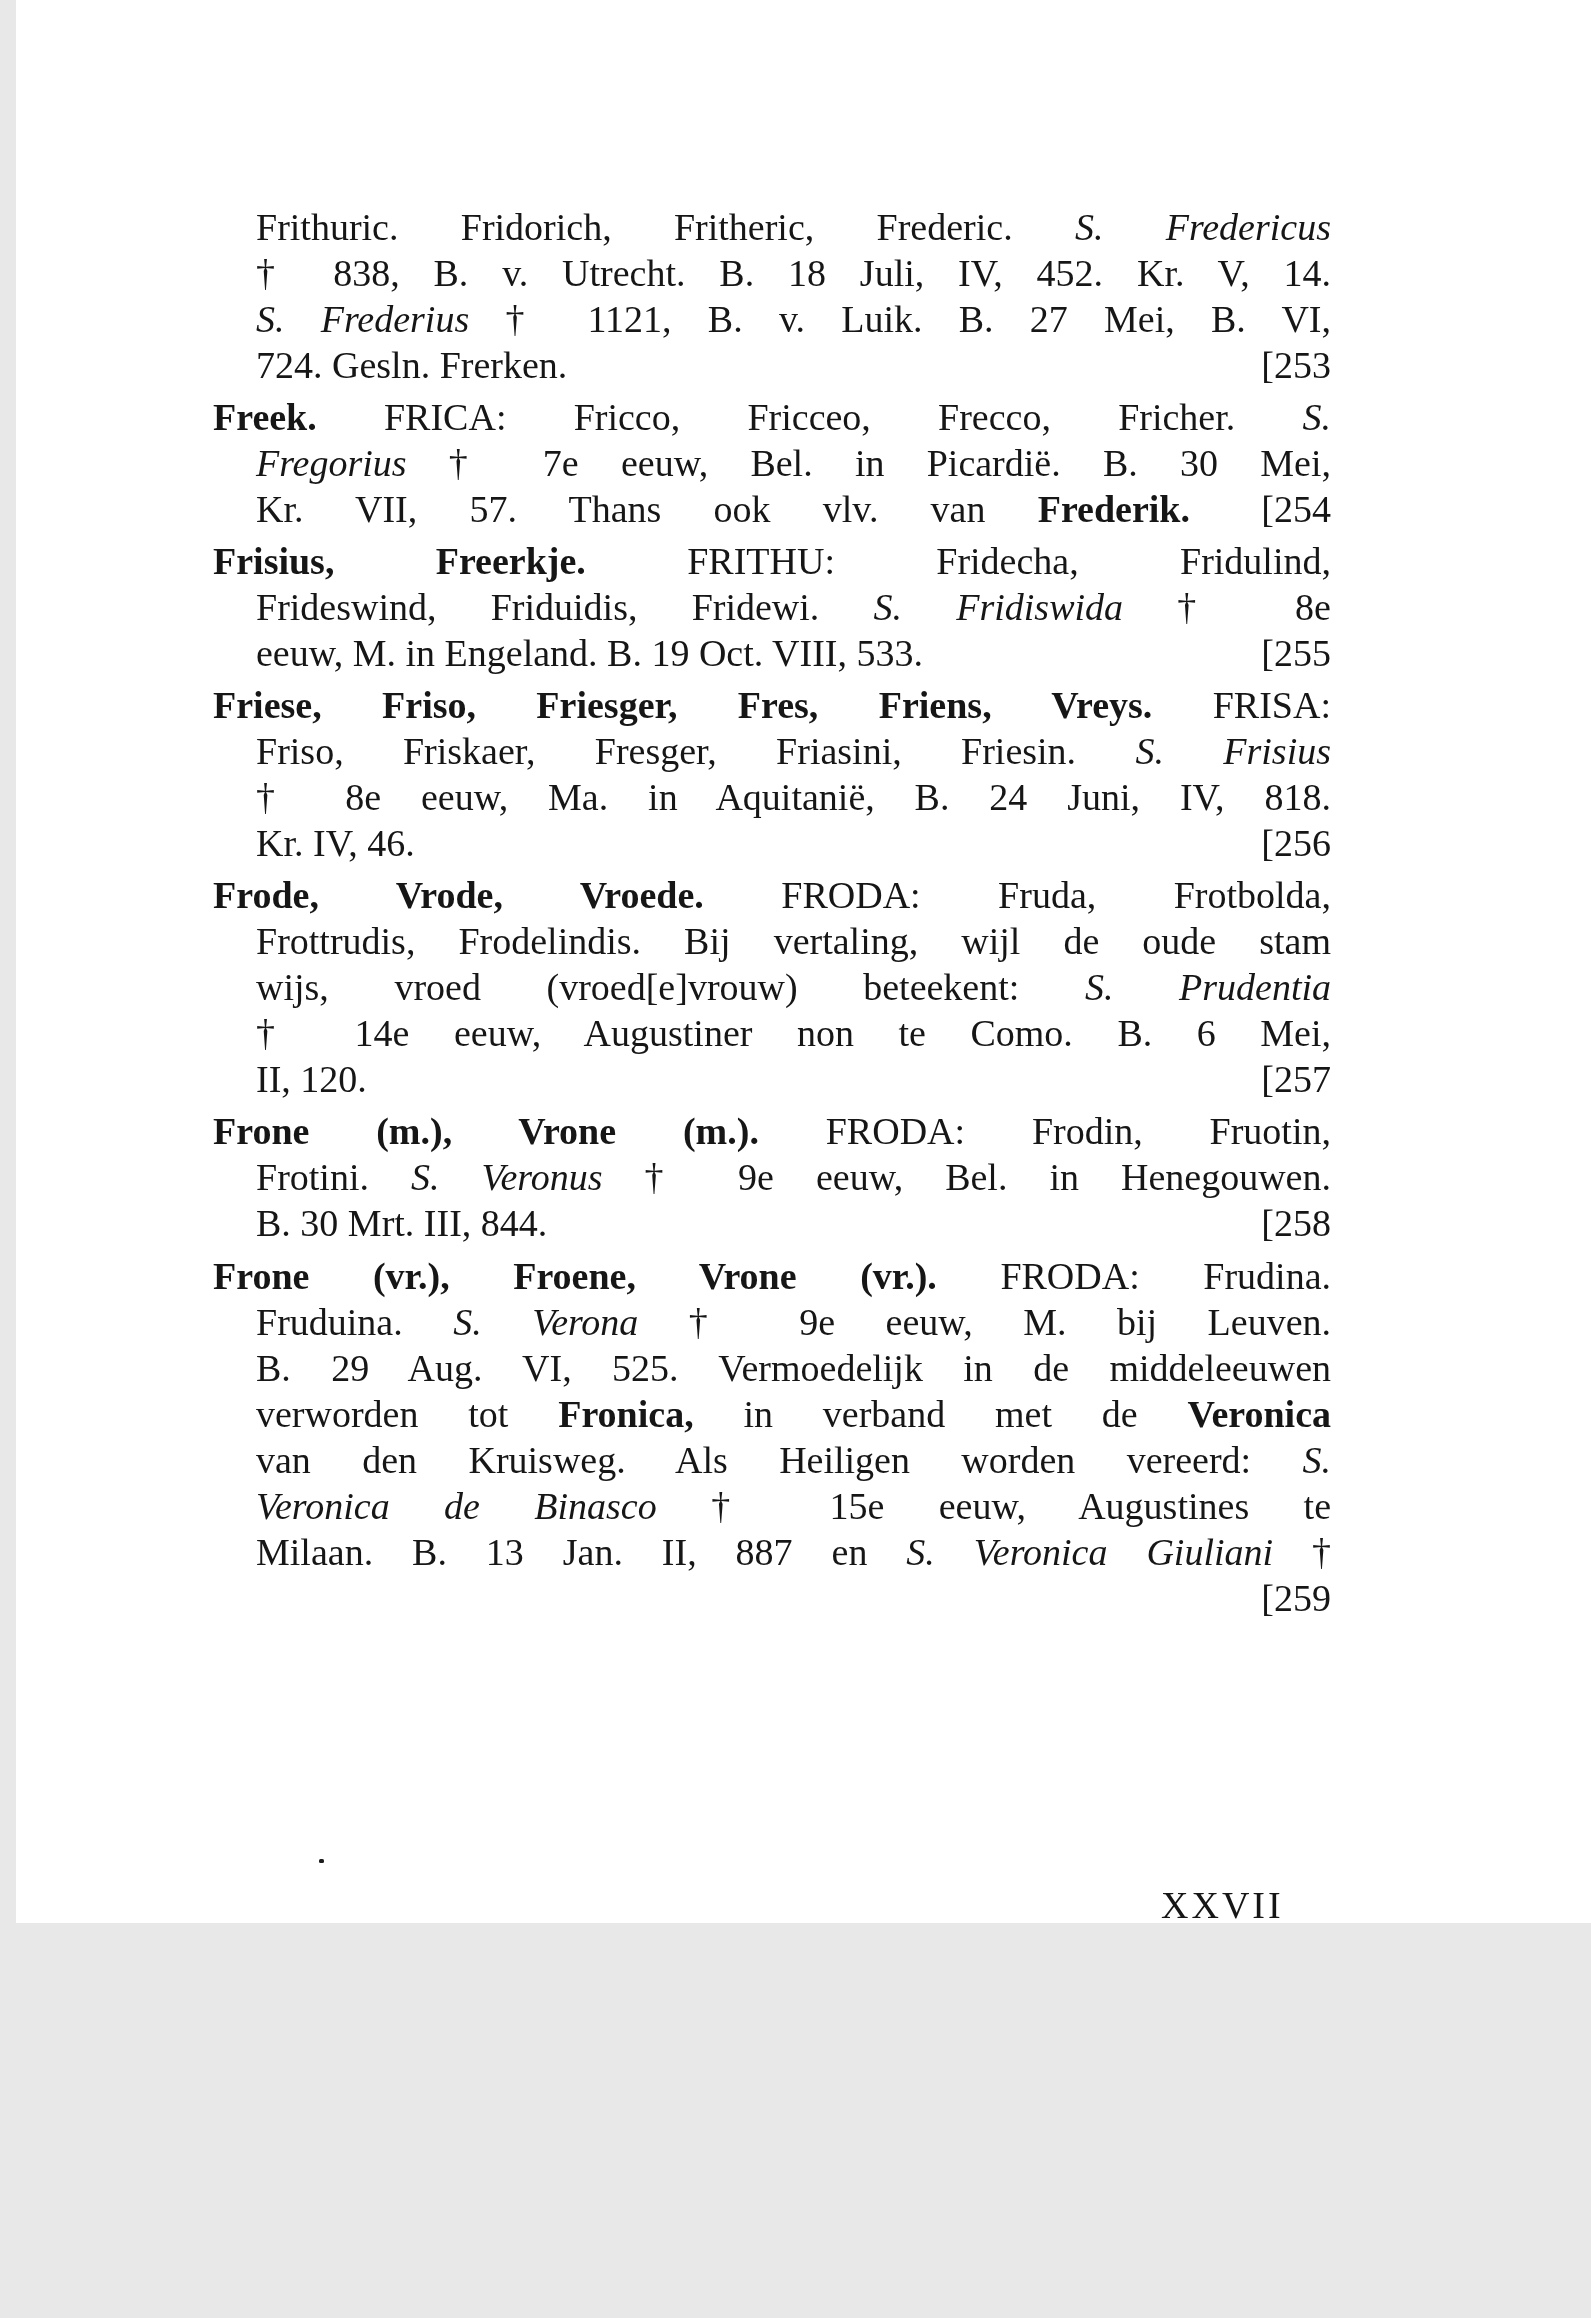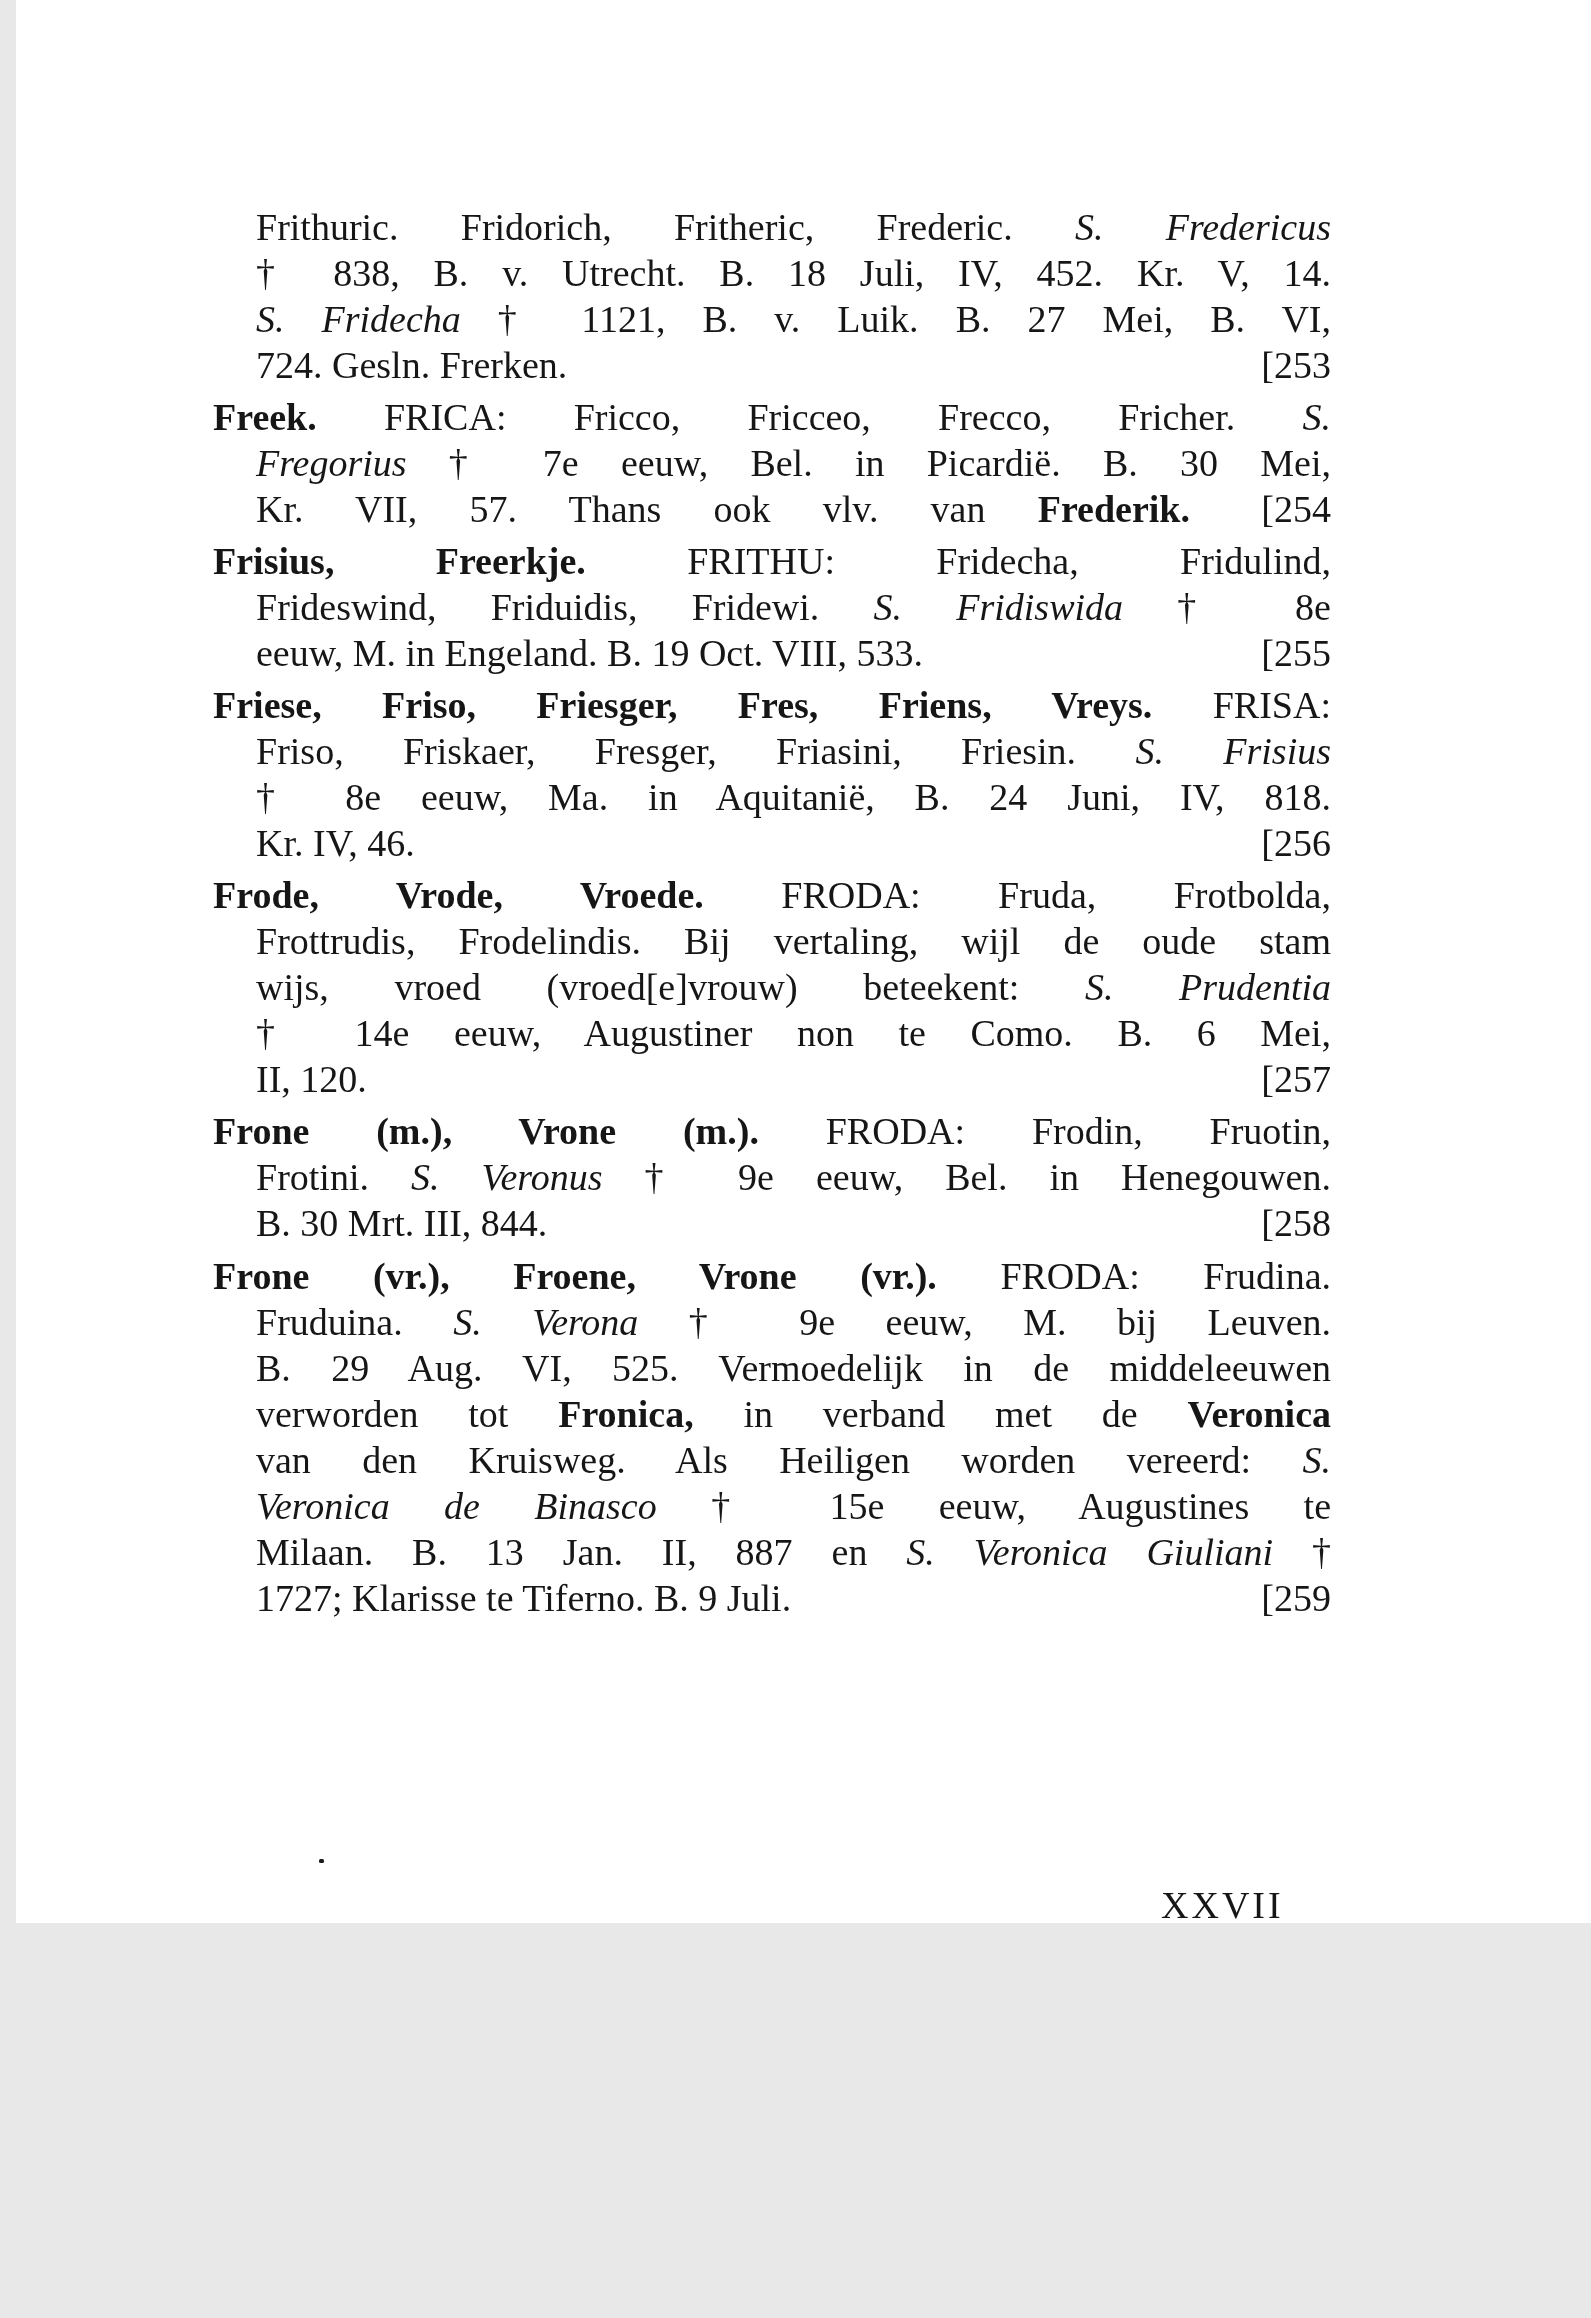--- a/index.html
+++ b/index.html
@@ -63,21 +63,21 @@
   }
 </style>
 </head>
 <body>
 
 <div class="page">
   <div class="text-block">
       <div class="entry">
         <div class="line full"><span class="seg-r">Frithuric. Fridorich, Fritheric, Frederic. </span><span class="seg-i">S. Fredericus</span></div>
         <div class="line full"><span class="seg-r">† 838, B. v. Utrecht. B. 18 Juli, IV, 452. Kr. V, 14.</span></div>
-        <div class="line full"><span class="seg-i">S. Fridecha</span><span class="seg-r"> † 1121, B. v. Luik. B. 27 Mei, B. VI,</span></div>
+        <div class="line full"><span class="seg-i">S. Frederius</span><span class="seg-r"> † 1121, B. v. Luik. B. 27 Mei, B. VI,</span></div>
         <div class="line split"><span class="left"><span class="seg-r">724. Gesln. Frerken.</span></span><span class="ref">[253</span></div>
       </div>
       <div class="entry">
         <div class="line full hang"><span class="seg-b">Freek.</span><span class="seg-r"> FRICA: Fricco, Fricceo, Frecco, Fricher. </span><span class="seg-i">S.</span></div>
         <div class="line full"><span class="seg-i">Fregorius</span><span class="seg-r"> † 7e eeuw, Bel. in Picardië. B. 30 Mei,</span></div>
         <div class="line split stretch"><span class="left"><span class="seg-r">Kr. VII, 57. Thans ook vlv. van </span><span class="seg-b">Frederik.</span></span><span class="ref">[254</span></div>
       </div>
       <div class="entry">
         <div class="line full hang"><span class="seg-b">Frisius, Freerkje.</span><span class="seg-r"> FRITHU: Fridecha, Fridulind,</span></div>
         <div class="line full"><span class="seg-r">Frideswind, Friduidis, Fridewi. </span><span class="seg-i">S. Fridiswida</span><span class="seg-r"> † 8e</span></div>
@@ -102,21 +102,21 @@
         <div class="line split"><span class="left"><span class="seg-r">B. 30 Mrt. III, 844.</span></span><span class="ref">[258</span></div>
       </div>
       <div class="entry">
         <div class="line full hang"><span class="seg-b">Frone (vr.), Froene, Vrone (vr.).</span><span class="seg-r"> FRODA: Frudina.</span></div>
         <div class="line full"><span class="seg-r">Fruduina. </span><span class="seg-i">S. Verona</span><span class="seg-r"> † 9e eeuw, M. bij Leuven.</span></div>
         <div class="line full"><span class="seg-r">B. 29 Aug. VI, 525. Vermoedelijk in de middeleeuwen</span></div>
         <div class="line full"><span class="seg-r">verworden tot </span><span class="seg-b">Fronica,</span><span class="seg-r"> in verband met de </span><span class="seg-b">Veronica</span></div>
         <div class="line full"><span class="seg-r">van den Kruisweg. Als Heiligen worden vereerd: </span><span class="seg-i">S.</span></div>
         <div class="line full"><span class="seg-i">Veronica de Binasco</span><span class="seg-r"> † 15e eeuw, Augustines te</span></div>
         <div class="line full"><span class="seg-r">Milaan. B. 13 Jan. II, 887 en </span><span class="seg-i">S. Veronica Giuliani</span><span class="seg-r"> †</span></div>
-        <div class="line split"><span class="left"><span class="seg-r">1727; Klarisse te Tiferno. B. 9 Juli.</span></span><span class="ref">[259</span></div>
+        <div class="line split"><span class="ref">[259</span></div>
       </div>
     </div>
   <div class="page-number">XXVII</div>
 <div class="speckle" style="left: 303px; top: 1859px; width: 4.6px; height: 3.8px;"></div>
     <div class="speckle" style="left: 231px; top: 1984px; width: 6.9px; height: 3.8px;"></div>
     <div class="speckle" style="left: 1508px; top: 2314px; width: 10.7px; height: 3.8px;"></div>
     <div class="speckle" style="left: 1525px; top: 2311px; width: 21.3px; height: 5.3px;"></div>
     <div class="speckle" style="left: 1552px; top: 2315px; width: 6.9px; height: 3px;"></div>
   </div>
 

